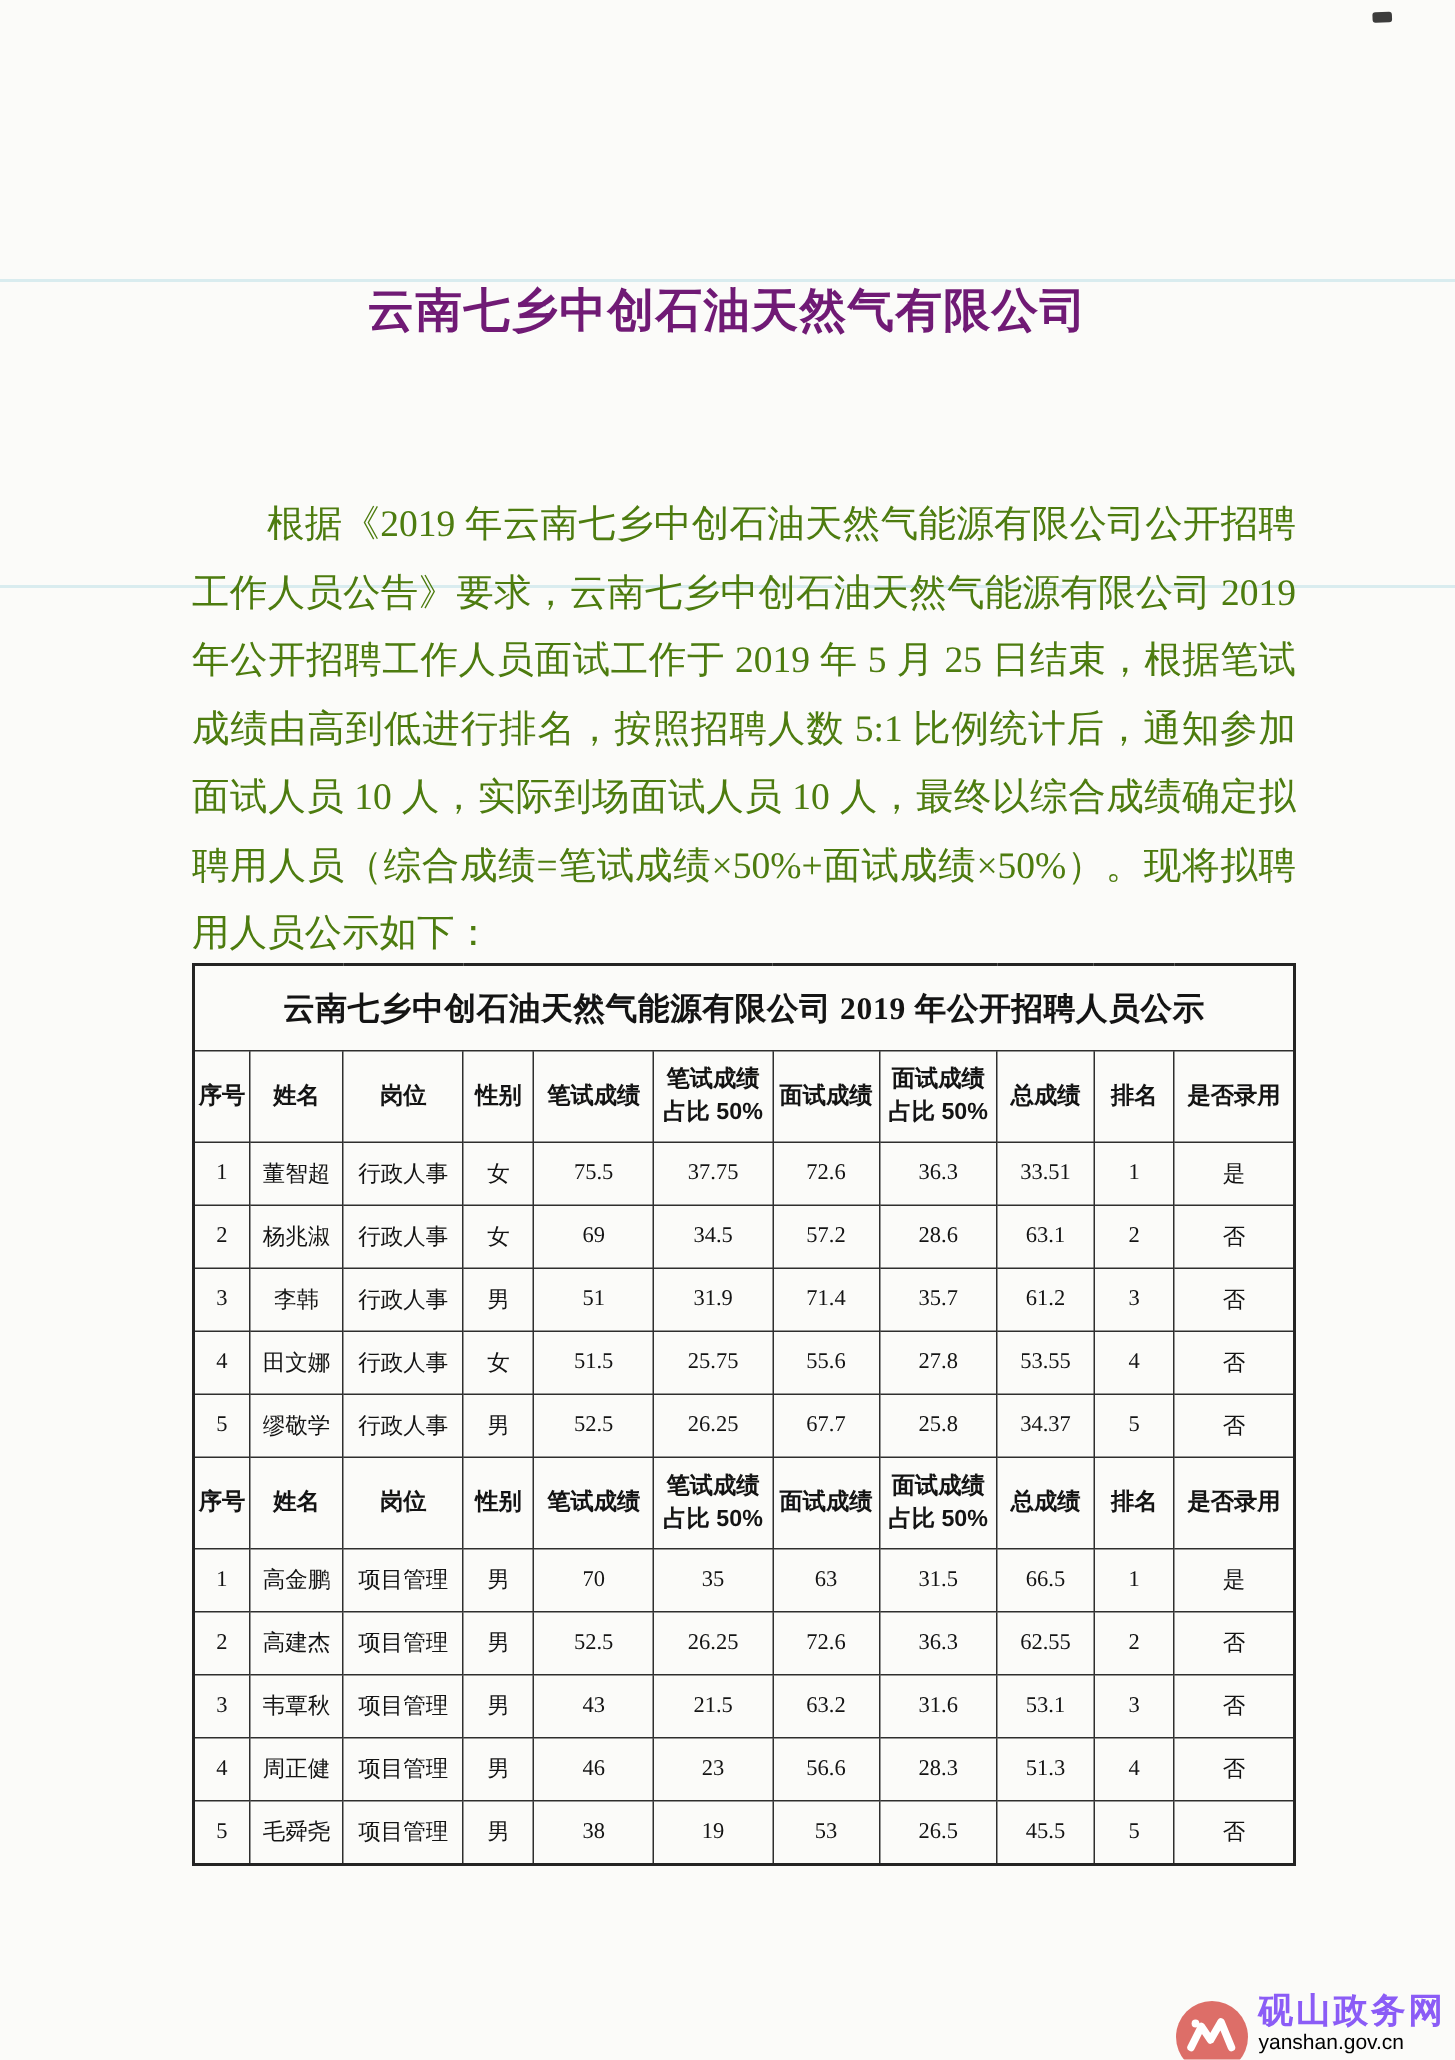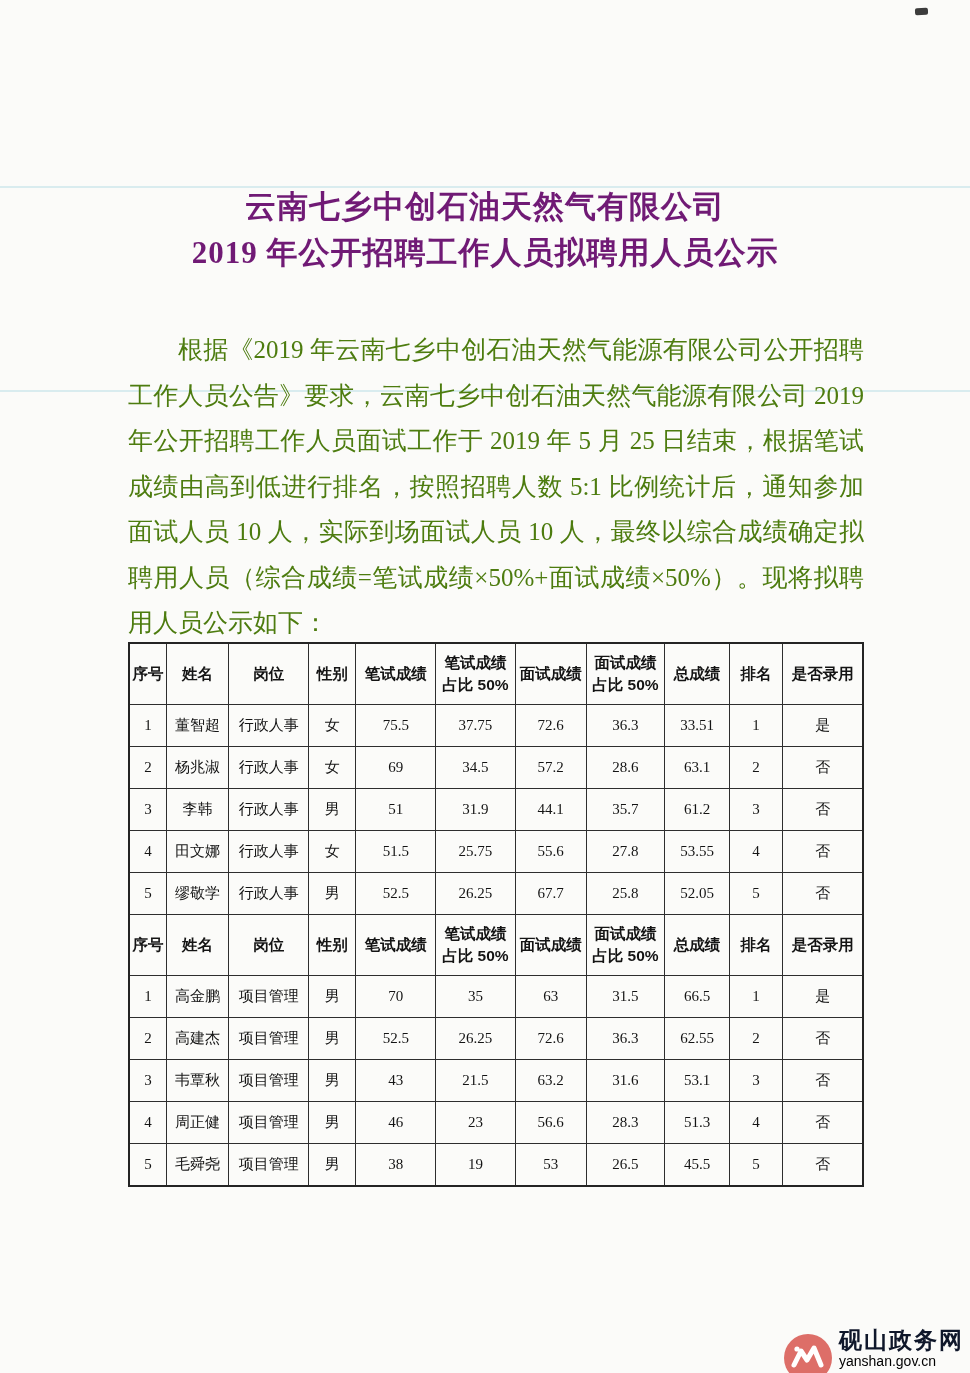--- a/index.html
+++ b/index.html
@@ -73,40 +73,42 @@
 </style>
 </head>
 <body>
 
 <div class="scan-line" style="top:186px"></div>
 <div class="scan-line" style="top:390px"></div>
 <div class="corner-mark"></div>
 
 <div class="doc-title">
   <div>云南七乡中创石油天然气有限公司</div>
-  <div>2019 年公开招聘工作人员拟聘用人员公示</div>
 </div>
 
 <div class="body-par">根据《2019 年云南七乡中创石油天然气能源有限公司公开招聘工作人员公告》要求，云南七乡中创石油天然气能源有限公司 2019 年公开招聘工作人员面试工作于 2019 年 5 月 25 日结束，根据笔试成绩由高到低进行排名，按照招聘人数 5:1 比例统计后，通知参加面试人员 10 人，实际到场面试人员 10 人，最终以综合成绩确定拟聘用人员（综合成绩=笔试成绩×50%+面试成绩×50%）。现将拟聘用人员公示如下：</div>
 
 <table class="announce">
   <colgroup>
     <col style="width:5.1%">
       <col style="width:8.5%">
       <col style="width:10.9%">
     <col style="width:6.4%">
       <col style="width:10.9%">
       <col style="width:10.8%">
     <col style="width:9.7%">
       <col style="width:10.7%">
       <col style="width:8.8%">
     <col style="width:7.3%">
       <col style="width:10.9%">
   </colgroup>
   <tbody>
+      <tr class="t-title">
+        <td colspan="11">云南七乡中创石油天然气能源有限公司 2019 年公开招聘人员公示</td>
+      </tr>
       <tr class="t-head">
         <th>序号</th>
         <th>姓名</th>
         <th>岗位</th>
         <th>性别</th>
         <th>笔试成绩</th>
         <th>笔试成绩<br>占比 50%</th>
         <th>面试成绩</th>
         <th>面试成绩<br>占比 50%</th>
         <th>总成绩</th>
@@ -139,21 +141,21 @@
         <td>2</td>
         <td>否</td>
       </tr>
       <tr class="t-row">
         <td>3</td>
         <td>李韩</td>
         <td>行政人事</td>
         <td>男</td>
         <td>51</td>
         <td>31.9</td>
-        <td>44.1</td>
+        <td>71.4</td>
         <td>35.7</td>
         <td>61.2</td>
         <td>3</td>
         <td>否</td>
       </tr>
       <tr class="t-row">
         <td>4</td>
         <td>田文娜</td>
         <td>行政人事</td>
         <td>女</td>
@@ -167,21 +169,21 @@
       </tr>
       <tr class="t-row">
         <td>5</td>
         <td>缪敬学</td>
         <td>行政人事</td>
         <td>男</td>
         <td>52.5</td>
         <td>26.25</td>
         <td>67.7</td>
         <td>25.8</td>
-        <td>52.05</td>
+        <td>34.37</td>
         <td>5</td>
         <td>否</td>
       </tr>
       <tr class="t-head">
         <th>序号</th>
         <th>姓名</th>
         <th>岗位</th>
         <th>性别</th>
         <th>笔试成绩</th>
         <th>笔试成绩<br>占比 50%</th>
@@ -261,16 +263,16 @@
 
 <div class="footer-logo">
   <div class="logo-circle">
     <svg width="48" height="48" viewBox="0 0 48 48">
       <circle cx="24" cy="24" r="24" class="logo-bg" fill="#dd6e68"></circle>
       <path d="M10 31 L17 17 L23 26 L30 14 L37 31" fill="none" stroke="#ffffff" stroke-width="5" stroke-linecap="round" stroke-linejoin="round"></path>
       <circle cx="13" cy="15" r="2.6" fill="#ffffff"></circle>
     </svg>
   </div>
   <div class="site-text">
-    <span class="site-name" style="color: #0f172a;">砚山政务网</span>
+    <span class="site-name" style="color: #8b5cf6;">砚山政务网</span>
     <span class="site-url" style="color: #000000;">yanshan.gov.cn</span>
   </div>
 </div>
 
 </body></html>

